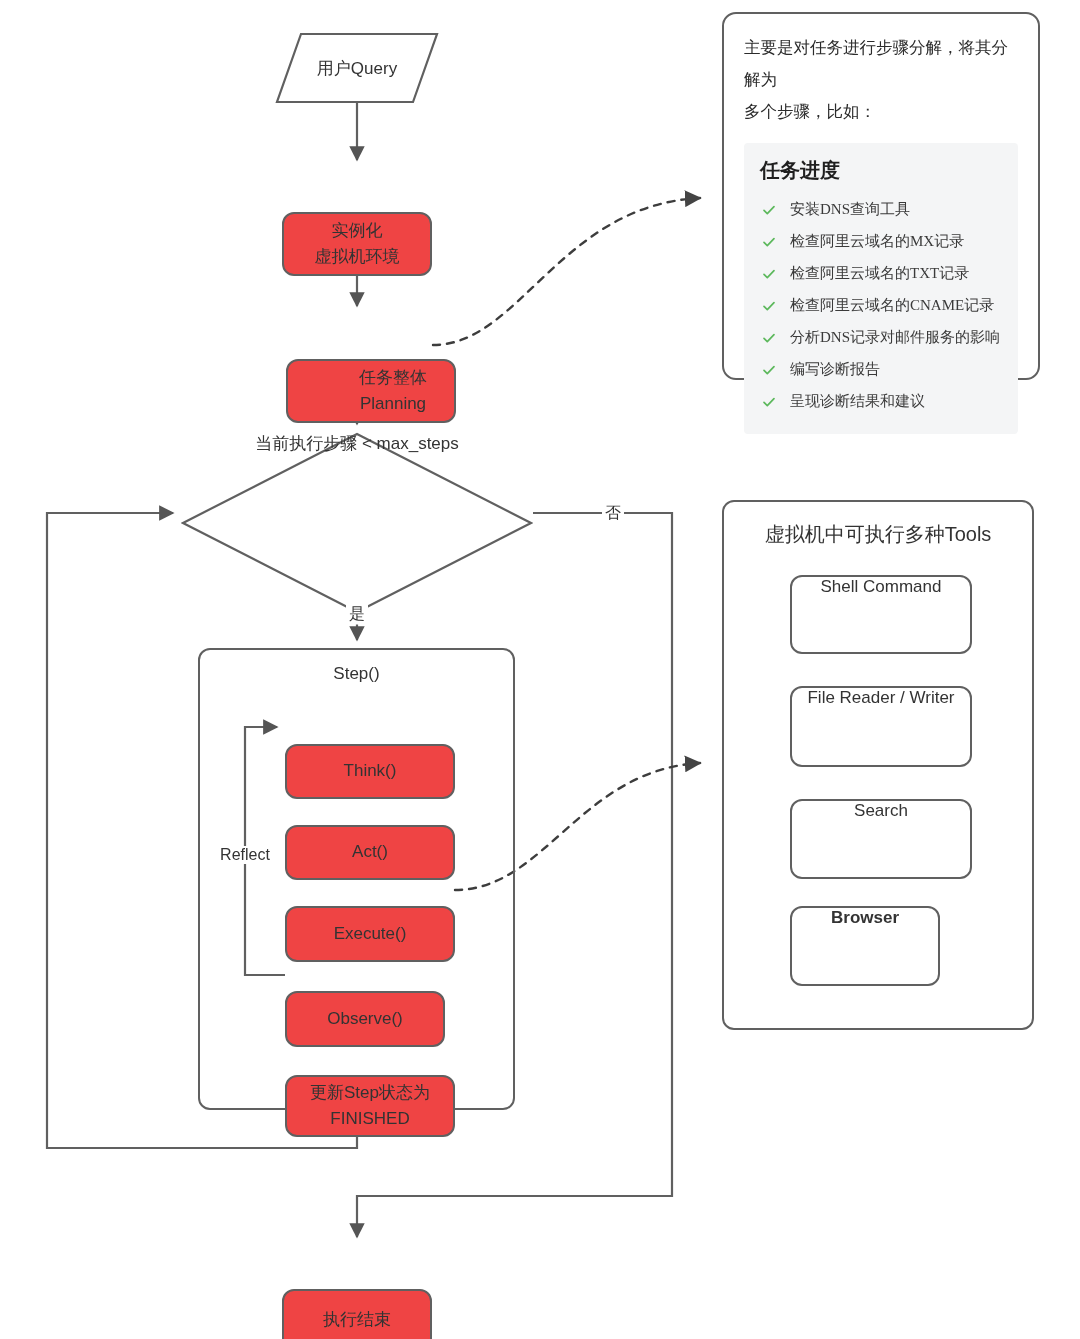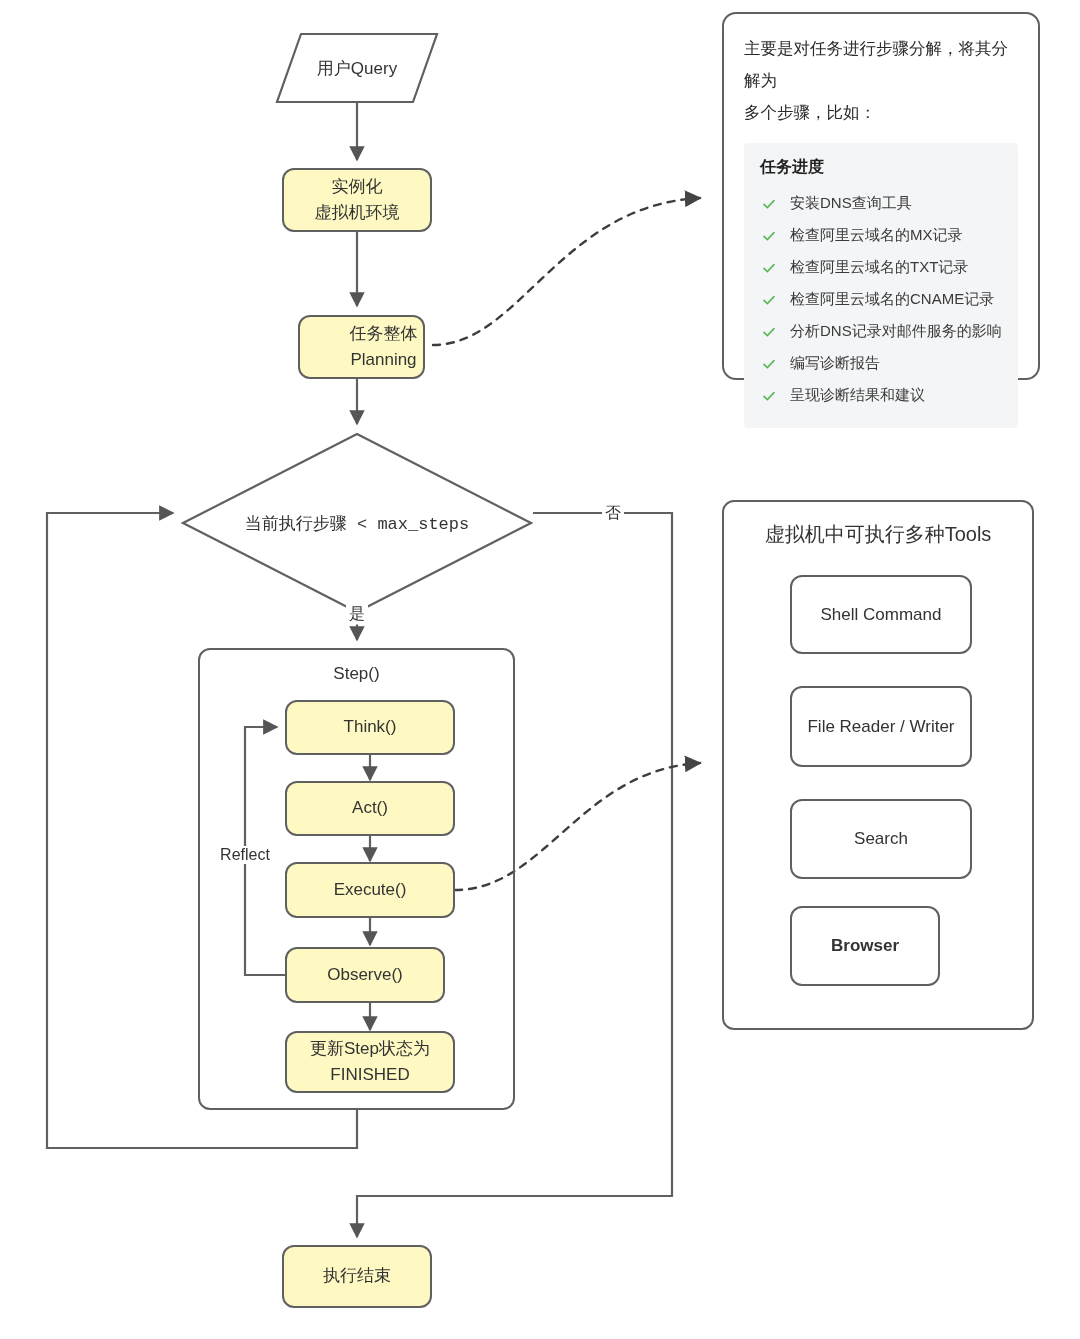--- a/index.html
+++ b/index.html
@@ -27,26 +27,27 @@
     height: 1339px;
     pointer-events: none;
   }
   .node {
     position: absolute;
     box-sizing: border-box;
     display: flex;
     flex-direction: column;
     align-items: center;
     justify-content: center;
-    background: #fef9c3;
+    background: #ef4444;
     border: 2px solid #606060;
     color: #333333;
     font-size: 17px;
     line-height: 1.55;
     text-align: center;
+    margin-top: 44px;
   }
   .node.rounded { border-radius: 12px; }
   .node .line2 { display: block; }
 
   .para-wrap {
     position: absolute;
     display: flex;
     align-items: center;
     justify-content: center;
   }
@@ -57,23 +58,22 @@
   }
   .para-wrap .para-label {
     position: relative;
     font-size: 17px;
     color: #333333;
   }
 
   .diamond-wrap {
     position: absolute;
     display: flex;
-    align-items: center;
-    justify-content: center;
-    font-family: Liberation Mono, monospace;
+    align-items: flex-start;
+    justify-content: center;
   }
   .diamond-wrap .dia-shape {
     position: absolute;
     left: 0; top: 0;
     width: 100%; height: 100%;
   }
   .diamond-wrap .dia-label {
     position: relative;
     font-size: 17px;
     color: #333333;
@@ -119,21 +119,21 @@
     line-height: 1.95;
     color: #2b2b2b;
   }
   .task-card {
     margin-top: 14px;
     background: #f4f5f6;
     border-radius: 4px;
     padding: 14px 16px 16px 16px;
   }
   .task-card-title {
-    font-size: 16px;
+    font-size: 20px;
     font-weight: bold;
     color: #1f1f1f;
     margin-bottom: 10px;
   }
   .task-item {
     display: flex;
     align-items: center;
     font-size: 15px;
     color: #3a3a3a;
     padding: 6.5px 0;
@@ -163,21 +163,20 @@
     font-size: 20px;
     color: #333333;
   }
   .tool-node {
     position: absolute;
     box-sizing: border-box;
     border: 2px solid #606060;
     border-radius: 12px;
     background: #ffffff;
     display: flex;
-    align-items: center;
     justify-content: center;
     font-size: 17px;
     color: #333333;
   }
 </style>
 </head>
 <body>
 
 <div id="stage">
 
@@ -224,21 +223,21 @@
       <polygon points="26,2 162,2 138,70 2,70" fill="#ffffff" stroke="#606060" stroke-width="2.2"></polygon>
     </svg>
     <span class="para-label">用户Query</span>
   </div>
 
   <div class="node rounded" style="left:282px; top:168px; width:150px; height:64px;">
     <span>实例化</span>
     <span class="line2">虚拟机环境</span>
   </div>
 
-  <div class="node rounded" style="left:298px; top:315px; width:127px; height:64px;padding-left:44px;">
+  <div class="node rounded" style="left:286px; top:315px; width:170px; height:64px;padding-left:44px;">
     <span>任务整体</span>
     <span class="line2">Planning</span>
   </div>
 
   <div class="diamond-wrap" style="left:181px; top:432px; width:352px; height:182px;">
     <svg class="dia-shape" viewBox="0 0 352 182" preserveAspectRatio="none">
       <polygon points="176,2 350,91 176,180 2,91" fill="#ffffff" stroke="#606060" stroke-width="2.2"></polygon>
     </svg>
     <span class="dia-label">当前执行步骤 &lt; max_steps</span>
   </div>
@@ -269,21 +268,21 @@
 
   <div class="node rounded" style="left:285px; top:1031px; width:170px; height:62px;">
     <span>更新Step状态为</span>
     <span class="line2">FINISHED</span>
   </div>
 
   <div class="node rounded" style="left:282px; top:1245px; width:150px; height:63px;">
     <span>执行结束</span>
   </div>
 
-  <div class="note-panel" style="left:722px; top:12px; width:318px; height:368px;">
+  <div class="note-panel" style="left:722px; top:12px; width:318px; height:368px;font-family:Liberation Serif, serif;">
     <div class="note-text">主要是对任务进行步骤分解，将其分解为</div>
     <div class="note-text">多个步骤，比如：</div>
     <div class="task-card">
       <div class="task-card-title">任务进度</div>
       <div id="task-list">
           <div class="task-item">
             <span class="task-check">
               <svg width="16" height="16" viewBox="0 0 16 16">
                 <path d="M3 8.4 L6.3 11.6 L13 4.6" fill="none" stroke="#5cb85c" stroke-width="1.7" stroke-linecap="round" stroke-linejoin="round"></path>
               </svg>

